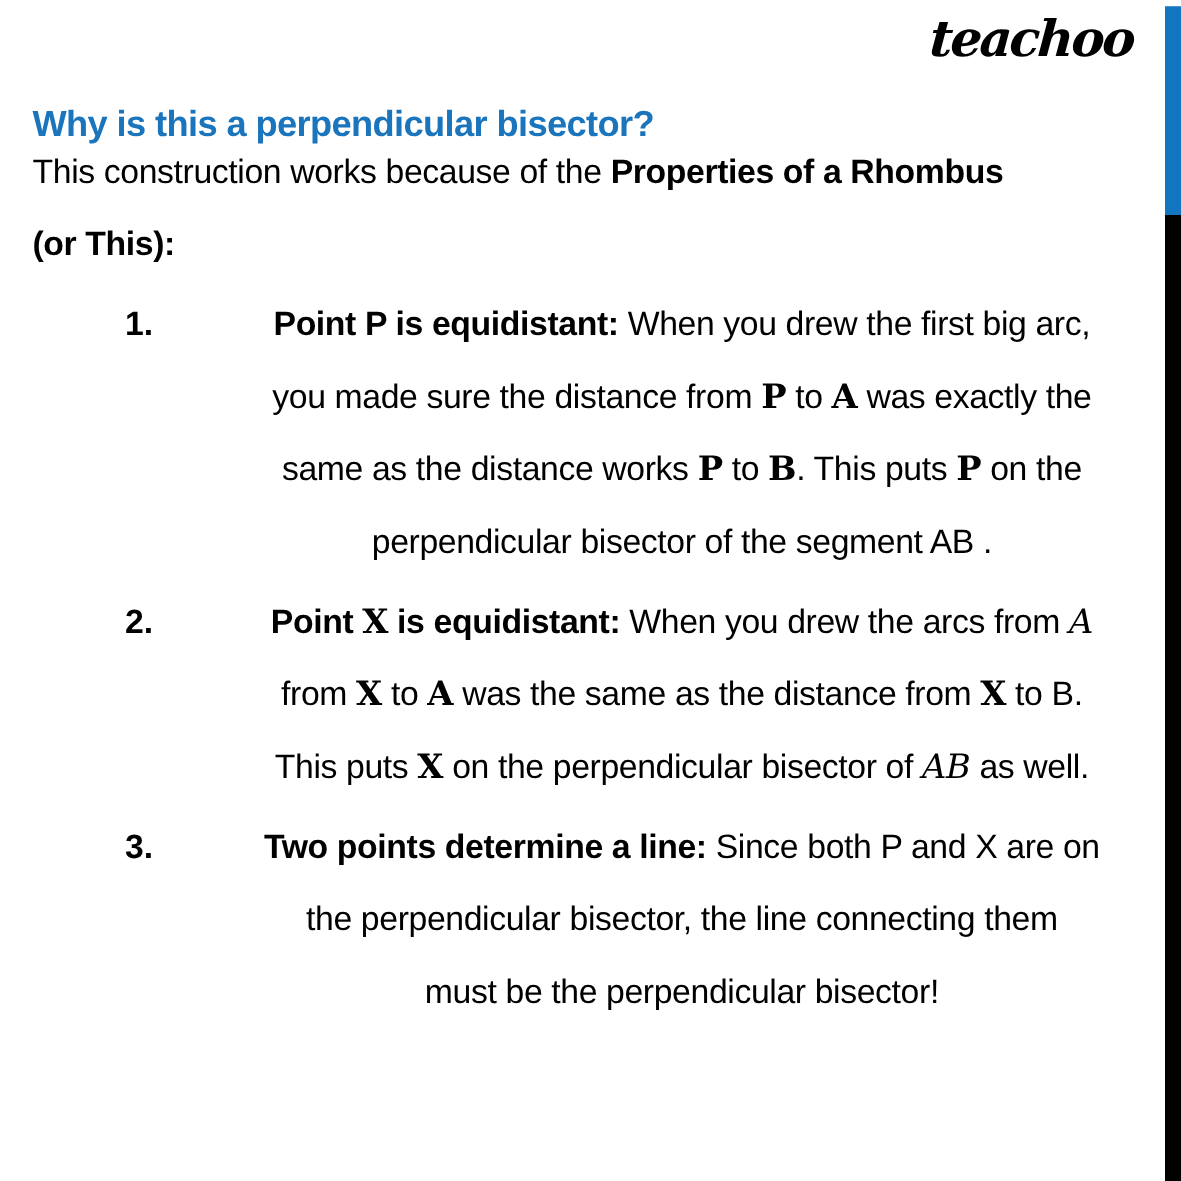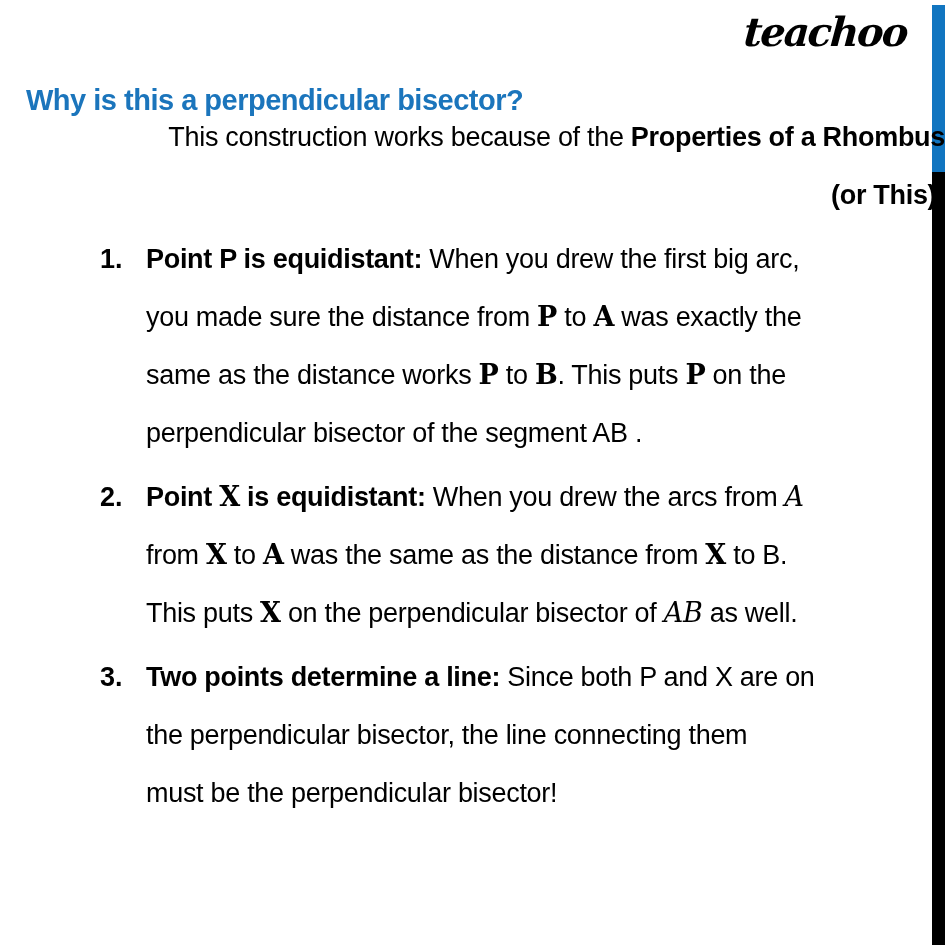--- a/index.html
+++ b/index.html
@@ -50,22 +50,22 @@
   .block.li { margin-bottom: 6px; }
   .block.li.last { margin-bottom: 0; }
 
   .line {
     height: 58px;
     line-height: 58px;
     white-space: nowrap;
     font-size: 27px;
     letter-spacing: -0.3px;
   }
-  .block.p .line { padding-left: 26px; text-align: right; }
-  .block.li .line { padding-left: 146px; }
+  .block.p .line { padding-left: 26px; }
+  .block.li .line { padding-left: 146px; text-align: center; }
 
   .li-num {
     position: absolute;
     left: 100px; top: 0;
     height: 58px; line-height: 58px;
     font-size: 27px;
     font-weight: 700;
   }
 
   

